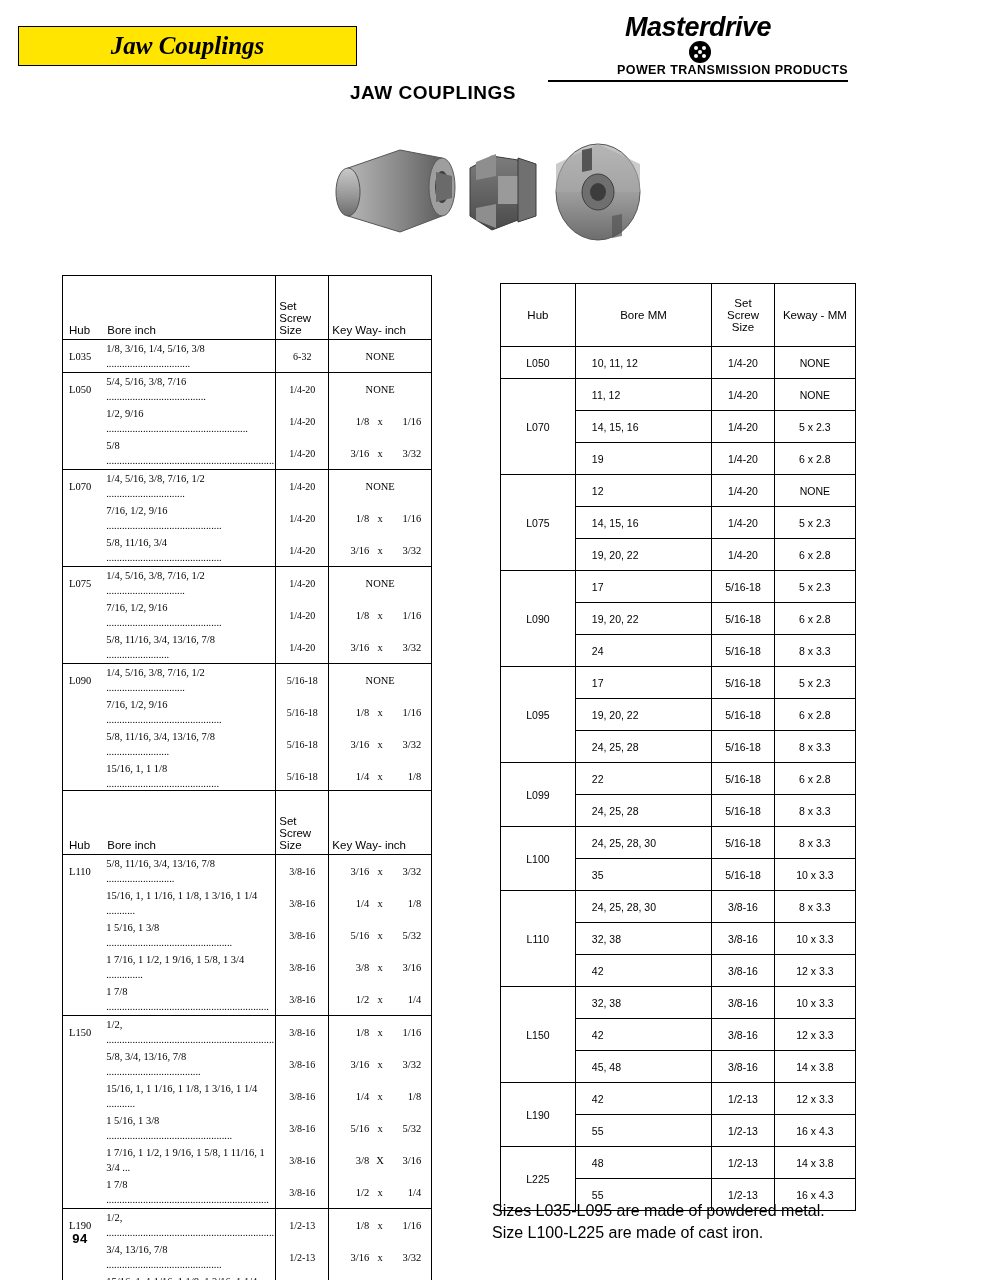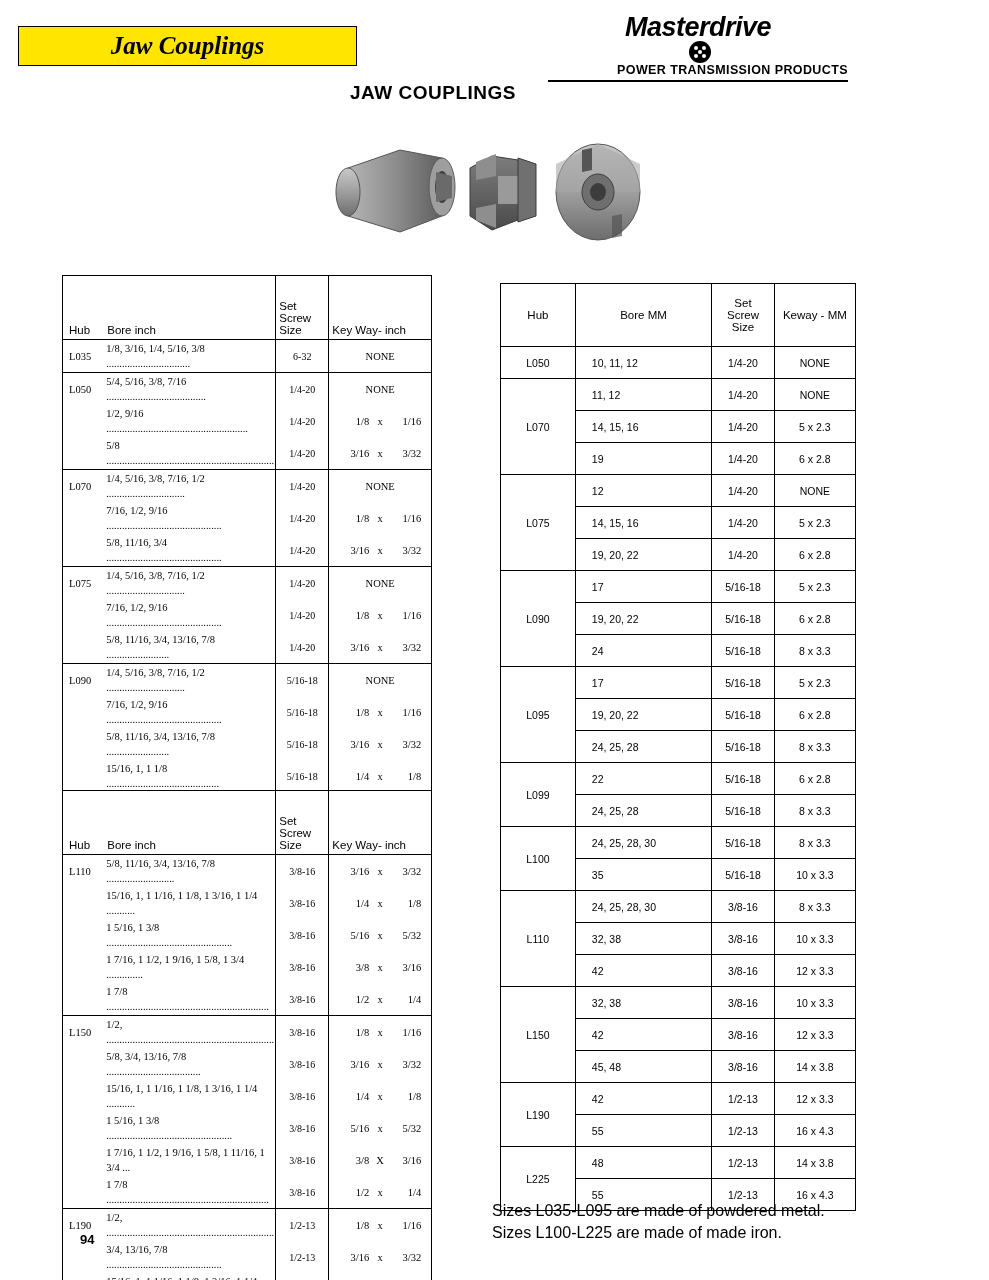--- a/index.html
+++ b/index.html
@@ -89,22 +89,22 @@
   .mm-tbl tr.hdr td { height:62px; vertical-align:middle; font-size:11.5px; }
   .mm-tbl tr.hdr td.bore { text-align:center; padding-left:0;margin-left:8px; }
   .mm-tbl tr.sep td { border-top:1px solid #000; }
   .mm-tbl tr.subsep td.bore, .mm-tbl tr.subsep td.ss, .mm-tbl tr.subsep td.kw { border-top:1px solid #000; }
 
   .footnote {
     position:absolute; left:492px; top:1200px;
     font-family:"Liberation Sans", sans-serif; font-size:16px; line-height:1.35;
   }
   .pageno {
-    position:absolute; left:80px; top:1232px;
-    font-family:Liberation Sans, sans-serif; font-weight:bold; font-size:13px;
+    position:absolute; left:72px; top:1232px;
+    font-family:Liberation Mono, monospace; font-weight:bold; font-size:13px;
   }
   .dots { letter-spacing:0px;margin-left:36px; }
 </style>
 </head>
 <body>
 
 <div class="page">
 
   <div class="hdr-title-box">
     <span>Jaw Couplings</span>
@@ -815,17 +815,17 @@
             <td class="bore">55</td>
             <td class="ss">1/2-13</td>
             <td class="kw">16 x 4.3</td>
           </tr>
         </tbody>
     </table>
   </div>
 
   <div class="footnote">
     <div>Sizes L035-L095 are made of powdered metal.</div>
-    <div>Sizes L100-L225 are made of made iron.</div>
+    <div>Size L100-L225 are made of cast iron.</div>
   </div>
 
   <div class="pageno">94</div>
 </div>
 
 </body></html>

